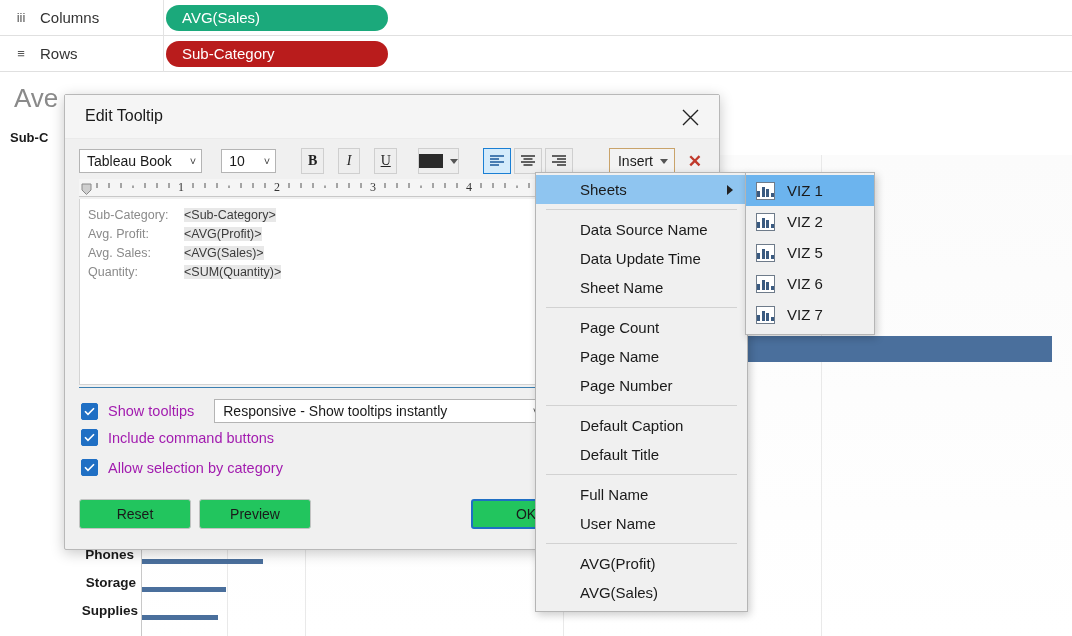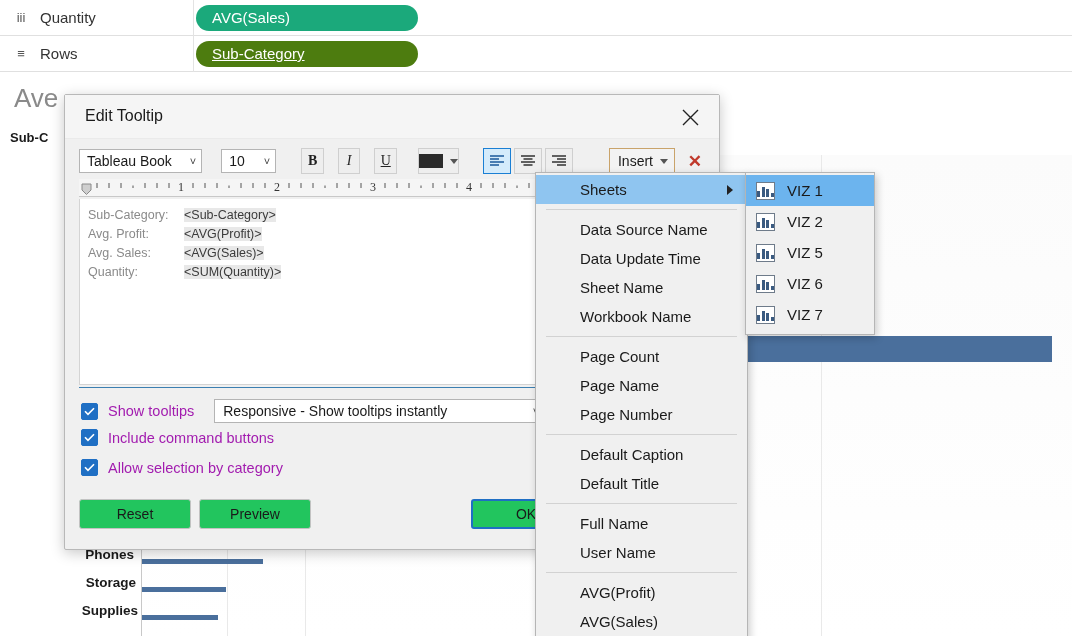--- a/index.html
+++ b/index.html
@@ -14,32 +14,32 @@
 
   
   .shelf {
     position: absolute; left: 0; width: 1072px; height: 36px;
     background: #ffffff; border-bottom: 1px solid #e0e0e0;
     display: flex; align-items: center;
   }
   #shelf-columns { top: 0; }
   #shelf-rows { top: 36px; }
   .shelf-label-box {
-    width: 194px; height: 36px; display: flex; align-items: center;
+    width: 164px; height: 36px; display: flex; align-items: center;
     border-right: 1px solid #e3e3e3; padding-left: 14px; gap: 12px;
   }
   .shelf-glyph { font-size: 13px; color: #555; line-height: 1; width: 14px; text-align:center;}
   .shelf-label { font-size: 15px; color: #333; }
   .pill {
     height: 26px; border-radius: 13px; display: inline-flex; align-items: center;
     padding: 0 16px; color: #ffffff; font-size: 15px; margin-left: 2px;
     white-space: nowrap;
   }
   .pill-green { background: #1ba97b; min-width: 222px; }
-  .pill-blue { background: #4d7c0f; min-width: 222px; text-decoration: underline; }
+  .pill-blue { background: #b91c1c; min-width: 222px; }
 
   
   #worksheet {
     position: absolute; left: 0; top: 73px; width: 1072px; height: 563px;
     background: #ffffff;
   }
   #viz-title {
     position: absolute; left: 14px; top: 10px;
     font-size: 26px; color: #8a8a8a; white-space: nowrap;
   }
@@ -229,21 +229,21 @@
   .viz-icon i:nth-child(4) { height: 4px; }
 </style>
 </head>
 <body>
 
 <div id="root">
 
   <div class="shelf" id="shelf-columns">
     <div class="shelf-label-box">
       <span class="shelf-glyph">iii</span>
-      <span class="shelf-label">Quantity</span>
+      <span class="shelf-label">Columns</span>
     </div>
     <span class="pill pill-green">AVG(Sales)</span>
   </div>
 
   <div class="shelf" id="shelf-rows">
     <div class="shelf-label-box">
       <span class="shelf-glyph">≡</span>
       <span class="shelf-label">Rows</span>
     </div>
     <span class="pill pill-blue">Sub-Category</span>
@@ -416,21 +416,20 @@
 
   <div id="insert-menu">
     <div class="menu-item highlight">
       <span>Sheets</span>
       <span class="submenu-arrow"></span>
     </div>
     <div class="menu-sep"></div>
     <div class="menu-item">Data Source Name</div>
     <div class="menu-item">Data Update Time</div>
     <div class="menu-item">Sheet Name</div>
-    <div class="menu-item">Workbook Name</div>
     <div class="menu-sep"></div>
     <div class="menu-item">Page Count</div>
     <div class="menu-item">Page Name</div>
     <div class="menu-item">Page Number</div>
     <div class="menu-sep"></div>
     <div class="menu-item">Default Caption</div>
     <div class="menu-item">Default Title</div>
     <div class="menu-sep"></div>
     <div class="menu-item">Full Name</div>
     <div class="menu-item">User Name</div>

